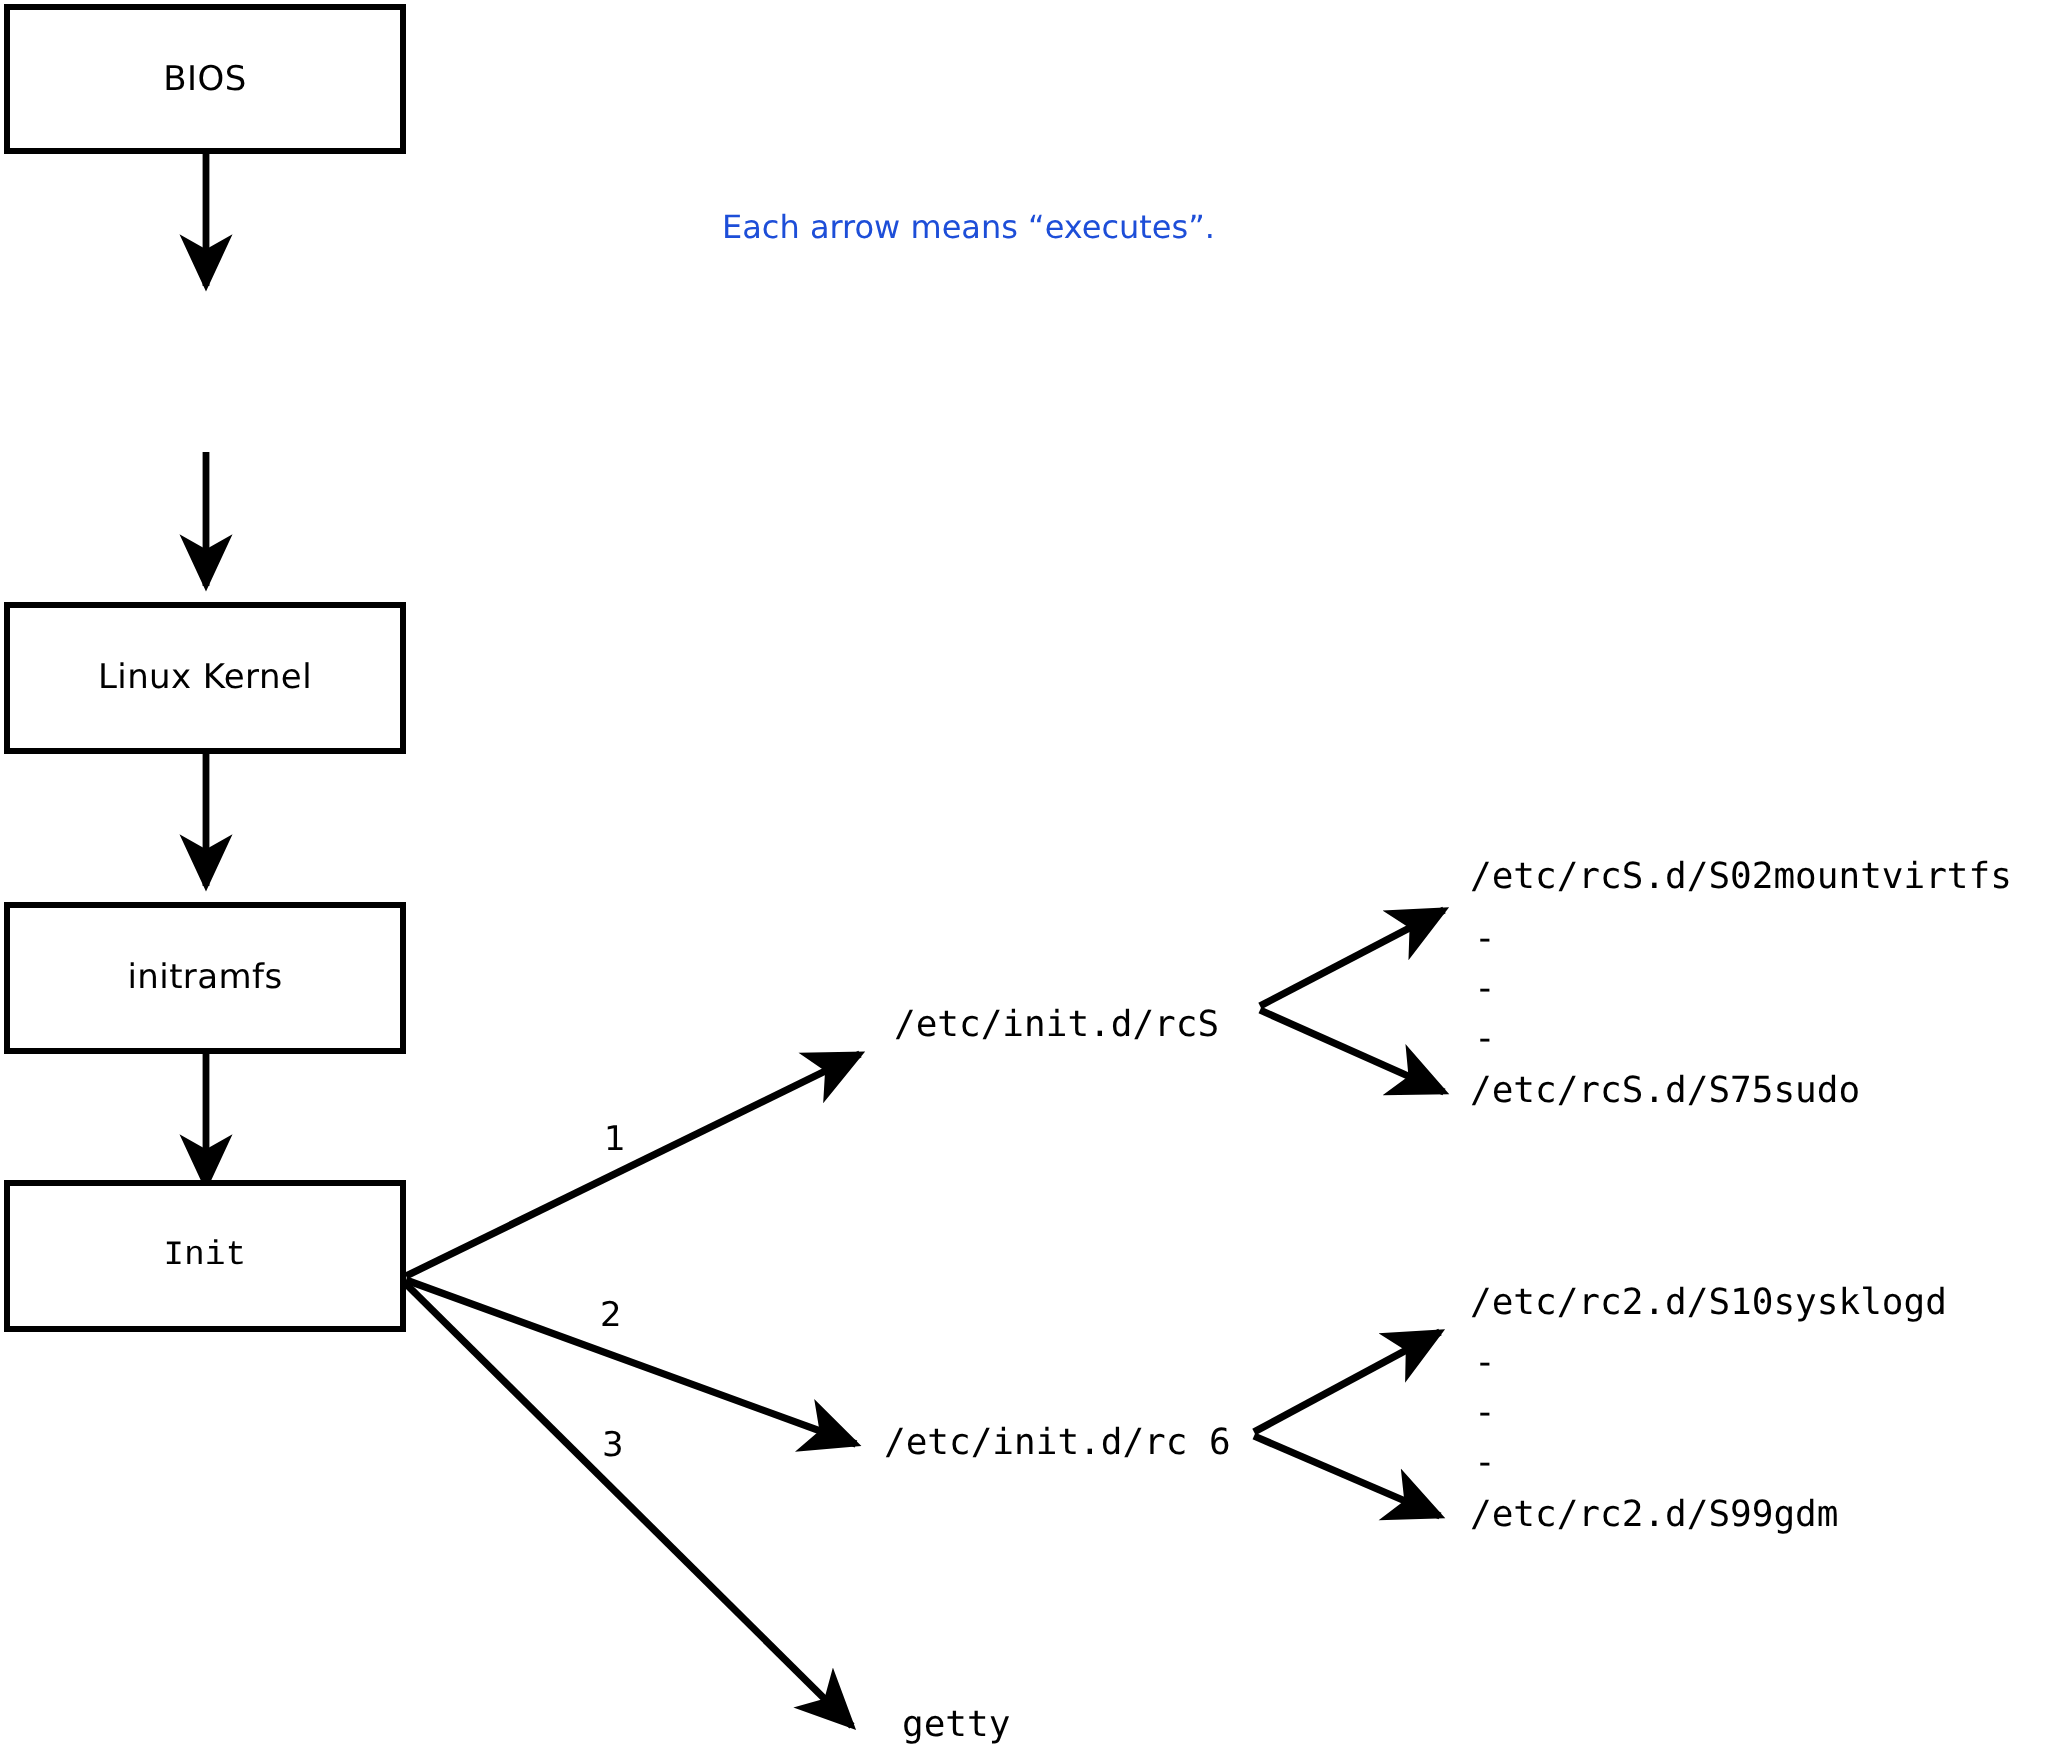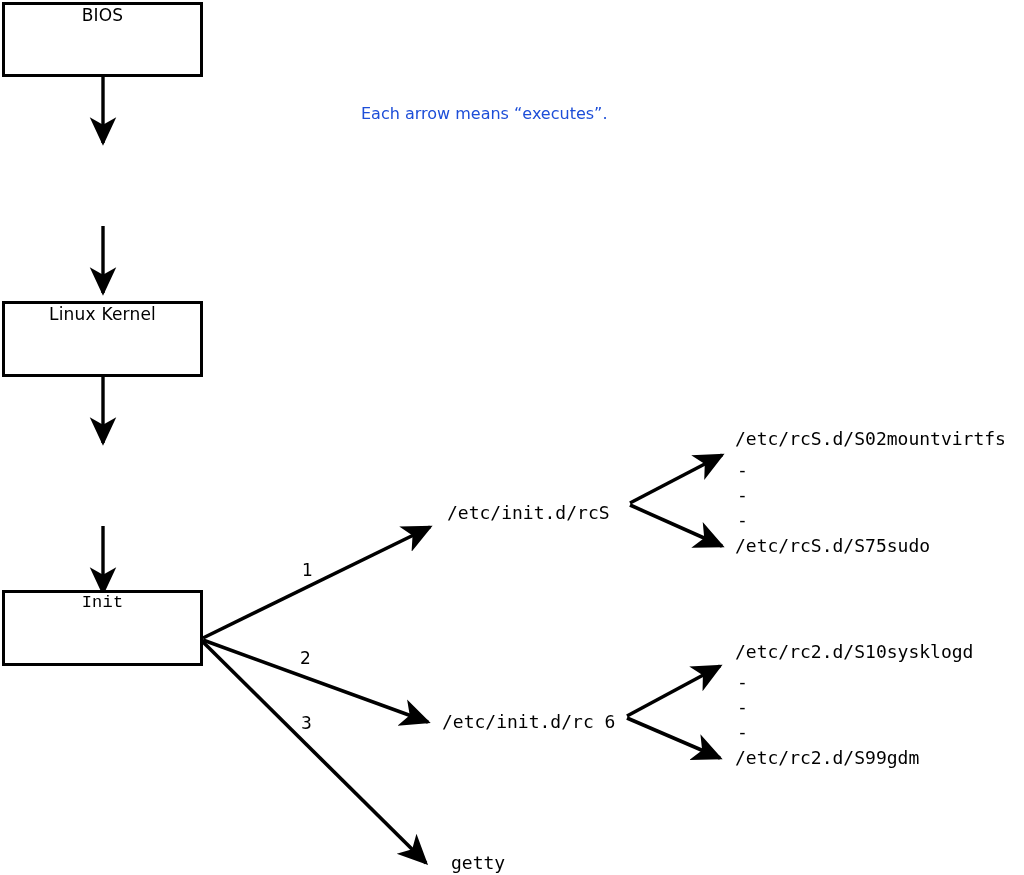--- a/index.html
+++ b/index.html
@@ -25,21 +25,21 @@
     left: 0;
     width: 1024px;
     height: 875px;
   }
   .node-box {
     position: absolute;
     box-sizing: border-box;
     border: 3px solid #000000;
     background: #ffffff;
     display: flex;
-    align-items: flex-start;
+    align-items: center;
     justify-content: center;
     font-family: "DejaVu Sans", "Liberation Sans", sans-serif;
     font-size: 17px;
     color: #000000;
     letter-spacing: 0.2px;
   }
   .caption-text {
     position: absolute;
     font-family: "DejaVu Sans", "Liberation Sans", sans-serif;
     font-size: 16px;
@@ -98,20 +98,23 @@
     <line x1="627" y1="716" x2="720" y2="666" stroke="#000000" stroke-width="3.6" marker-end="url(#arrowhead)"></line>
     <line x1="627" y1="718" x2="720" y2="758" stroke="#000000" stroke-width="3.6" marker-end="url(#arrowhead)"></line>
   </svg>
 
   <div class="node-box" style="left:2px; top:2px; width:201px; height:75px;">
     <span>BIOS</span>
   </div>
   <div class="node-box" style="left:2px; top:301px; width:201px; height:76px;">
     <span>Linux Kernel</span>
   </div>
+  <div class="node-box" style="left:2px; top:451px; width:201px; height:76px;">
+    <span>initramfs</span>
+  </div>
   <div class="node-box" style="left:2px; top:590px; width:201px; height:76px;font-family:Liberation Mono, monospace;">
     <span>Init</span>
   </div>
 
   <div class="caption-text" style="left:361px; top:104px;">Each arrow means “executes”.</div>
 
   <div class="branch-number" style="left:302px; top:562px;">1</div>
   <div class="branch-number" style="left:300px; top:650px;">2</div>
   <div class="branch-number" style="left:301px; top:715px;">3</div>
 

